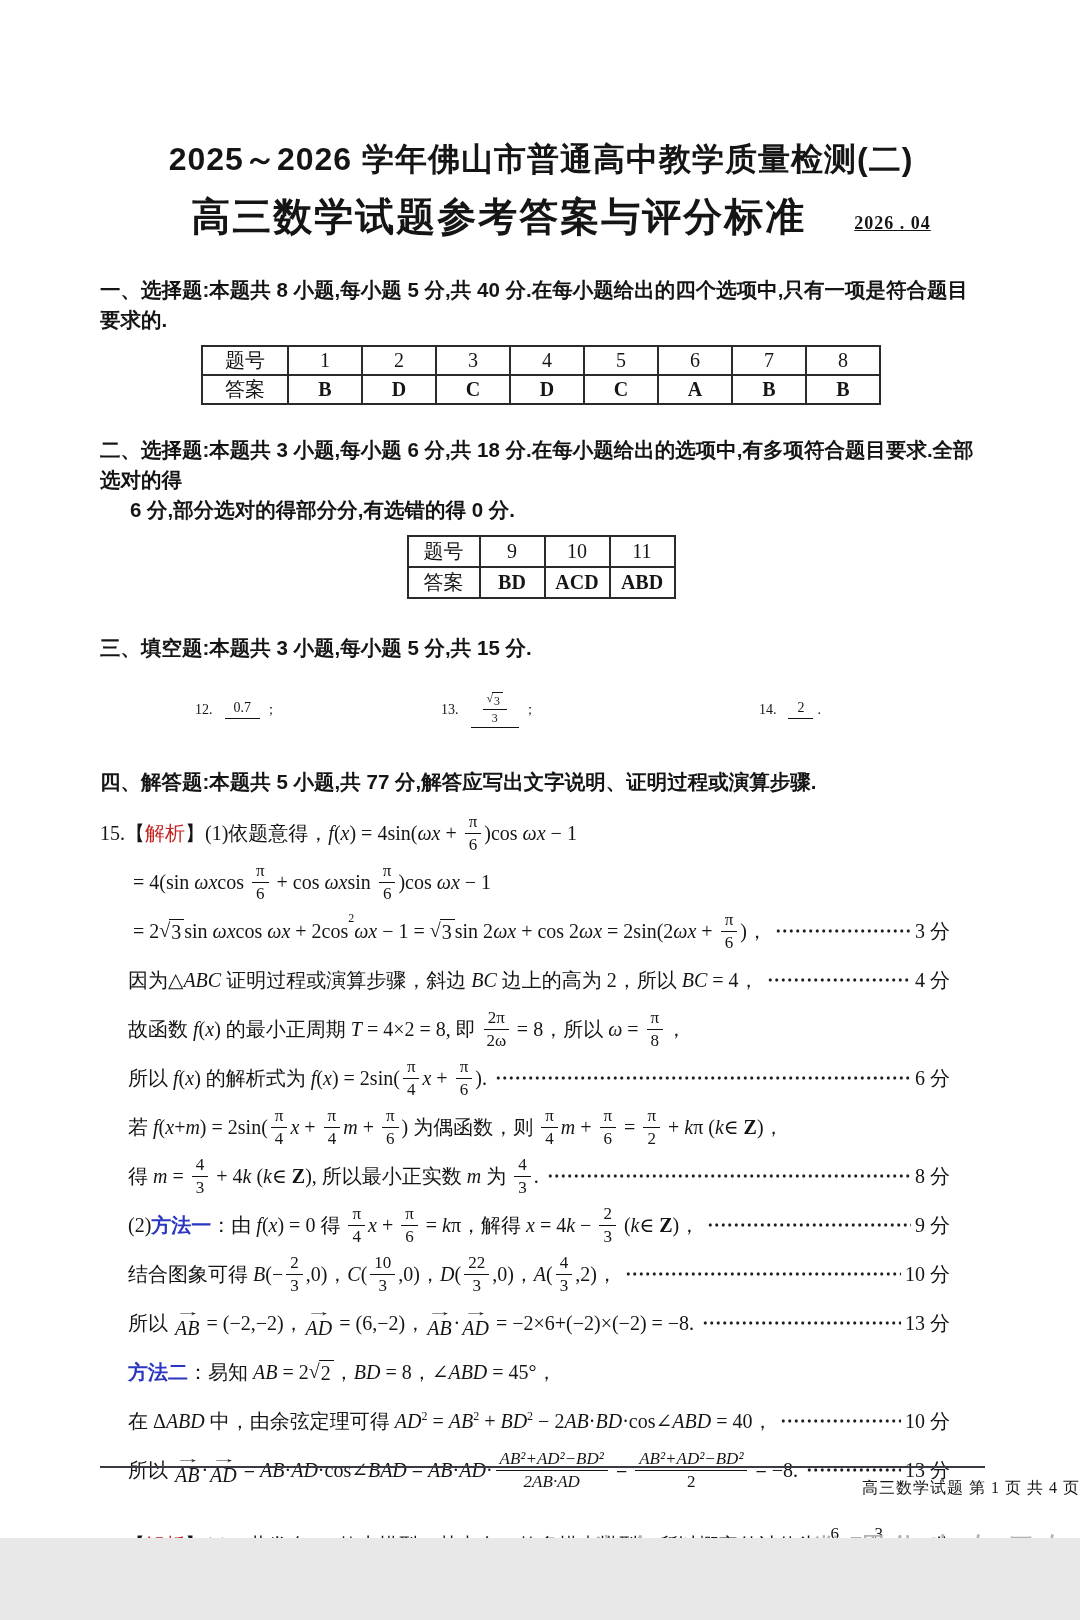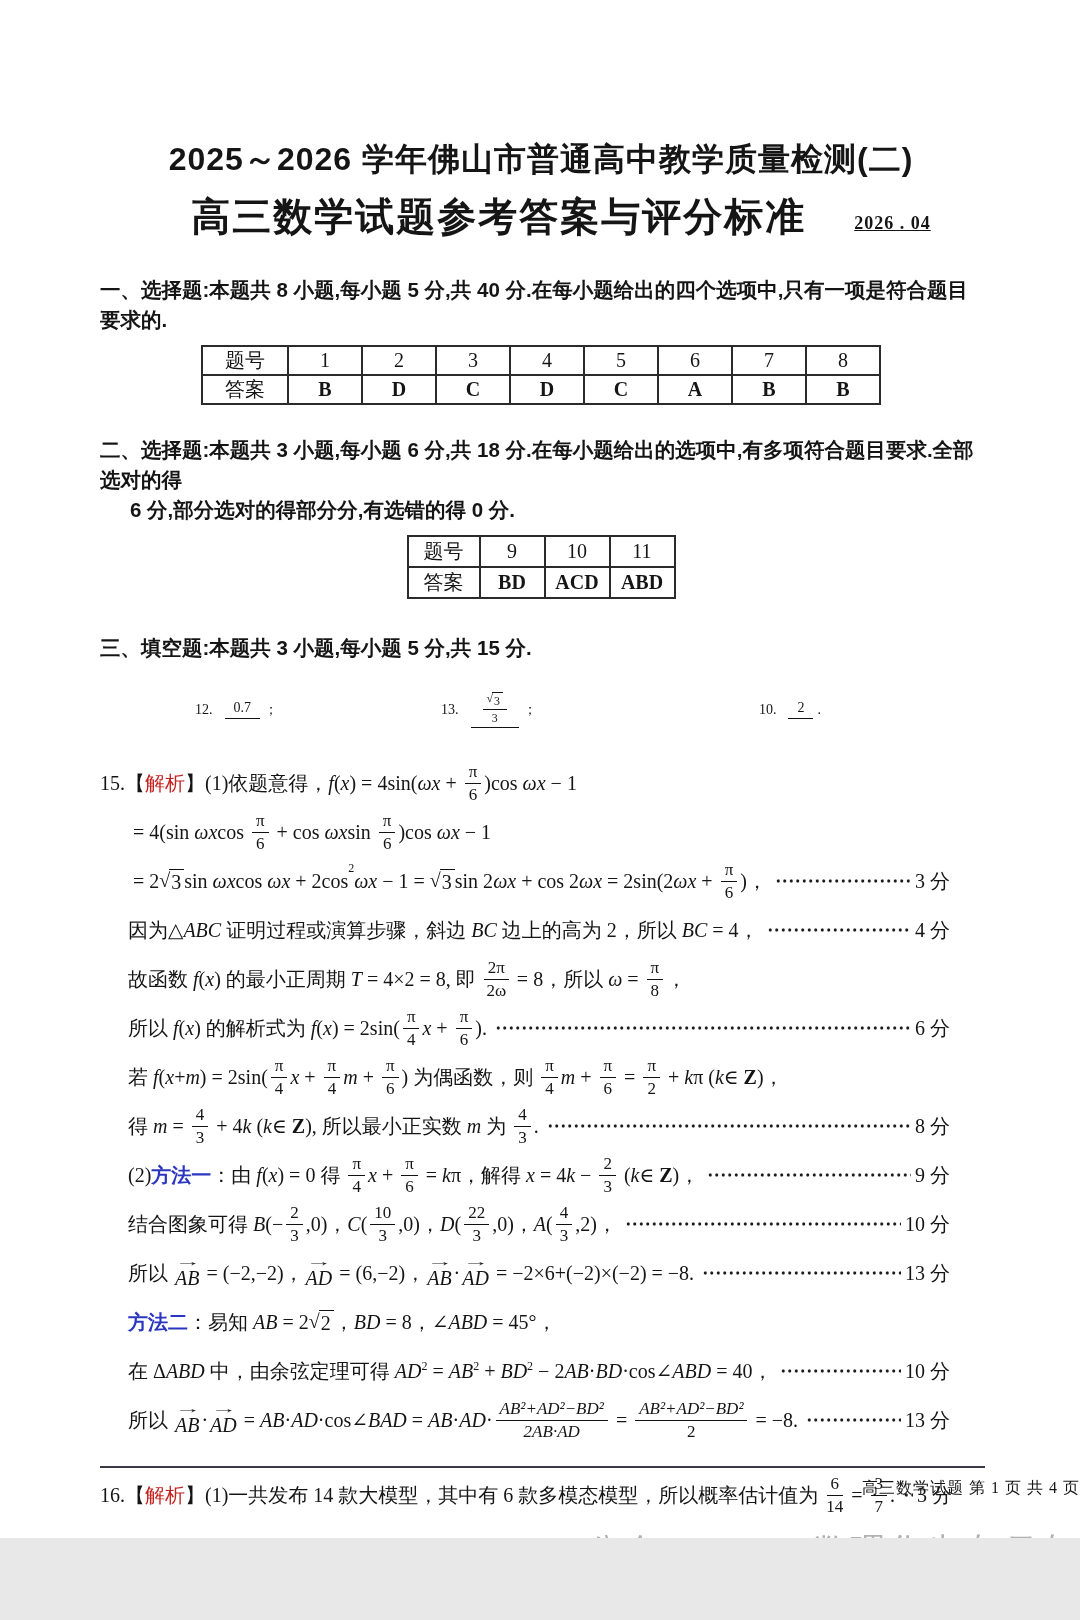--- a/index.html
+++ b/index.html
@@ -201,26 +201,27 @@
       <span class="flabel">13.</span>
       <span class="u">
         <span class="frac">
           <span class="fn"><span class="sqrt"><span class="rs">√</span><span class="rad">3</span></span></span>
           <span class="fd">3</span>
         </span>
       </span>
       <span class="ftail">；</span>
     </div>
     <div class="fg g3">
-      <span class="flabel">10.</span>
+      <span class="flabel">14.</span>
       <span class="u">2</span>
       <span class="ftail">.</span>
     </div>
   </div>
 
+  <div class="sechead sec4">四、解答题:本题共 5 小题,共 77 分,解答应写出文字说明、证明过程或演算步骤.</div>
 
   <div class="solwrap solbody">
       <div class="sline first">
         <span class="lc"><span class="tx">15.【</span><span class="red">解析</span><span class="tx">】(1)依题意得，</span><span class="it">f</span><span class="tx">(</span><span class="it">x</span><span class="tx">) = 4sin(</span><span class="it">ωx</span><span class="tx"> + </span><span class="frac"><span class="fn"><span class="tx">π</span></span><span class="fd"><span class="tx">6</span></span></span><span class="tx">)cos </span><span class="it">ωx</span><span class="tx"> − 1</span></span>
       </div>
       <div class="sline">
         <span class="lc"><span class="tx"> = 4(sin </span><span class="it">ωx</span><span class="tx">cos </span><span class="frac"><span class="fn"><span class="tx">π</span></span><span class="fd"><span class="tx">6</span></span></span><span class="tx"> + cos </span><span class="it">ωx</span><span class="tx">sin </span><span class="frac"><span class="fn"><span class="tx">π</span></span><span class="fd"><span class="tx">6</span></span></span><span class="tx">)cos </span><span class="it">ωx</span><span class="tx"> − 1</span></span>
       </div>
       <div class="sline">
         <span class="lc"><span class="tx"> = 2</span><span class="sqrt"><span class="rs">√</span><span class="rad">3</span></span><span class="tx">sin </span><span class="it">ωx</span><span class="tx">cos </span><span class="it">ωx</span><span class="tx"> + 2cos</span><span class="sup">2</span><span class="it">ωx</span><span class="tx"> − 1 = </span><span class="sqrt"><span class="rs">√</span><span class="rad">3</span></span><span class="tx">sin 2</span><span class="it">ωx</span><span class="tx"> + cos 2</span><span class="it">ωx</span><span class="tx"> = 2sin(2</span><span class="it">ωx</span><span class="tx"> + </span><span class="frac"><span class="fn"><span class="tx">π</span></span><span class="fd"><span class="tx">6</span></span></span><span class="tx">)，</span></span>

